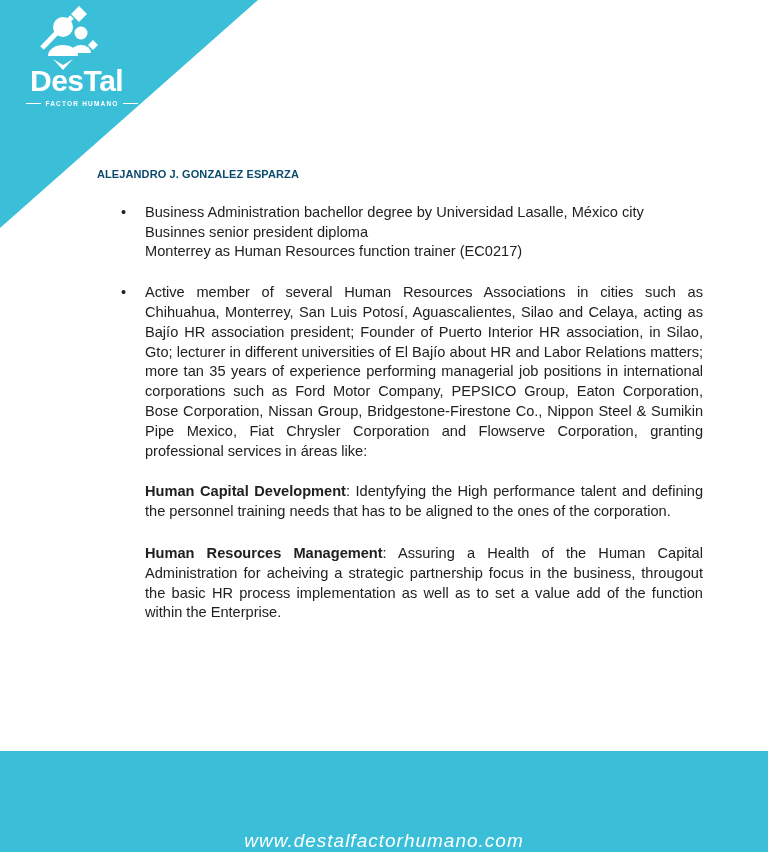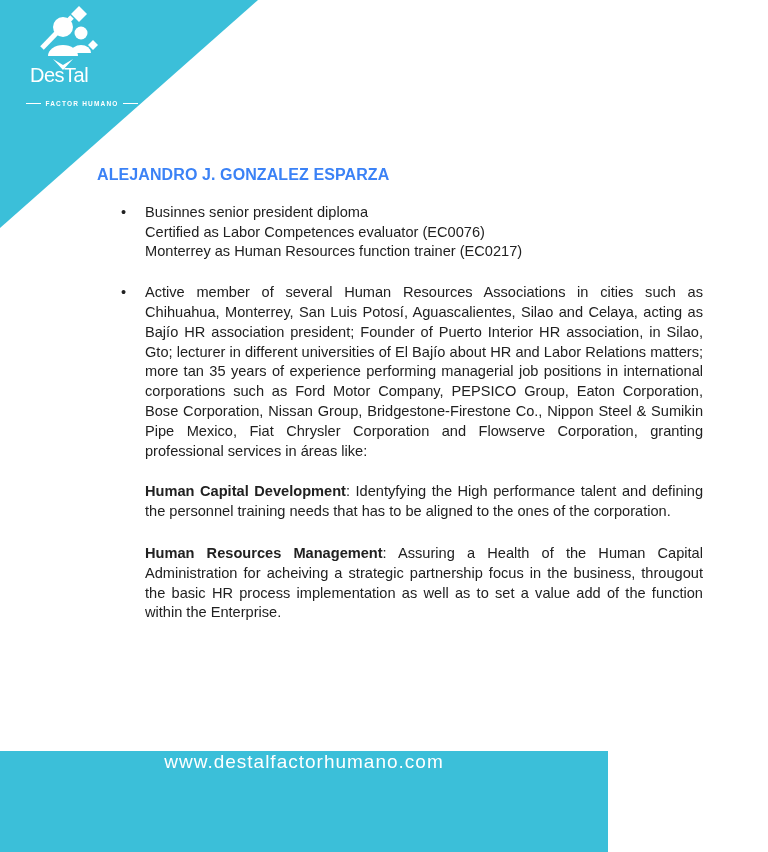--- a/index.html
+++ b/index.html
@@ -24,61 +24,61 @@
     pointer-events:none;
   }
   .corner svg{display:block;}
   .logo{
     position:absolute;left:0;top:0;width:170px;height:120px;
     color:#fff;
   }
   .logo-icon{position:absolute;left:36px;top:4px;}
   .brand{
     position:absolute;left:30px;top:64px;
-    font-size:20px;font-weight:normal;letter-spacing:-0.5px;
+    font-size:30px;font-weight:bold;letter-spacing:-0.5px;
     color:#fff;
   }
   .tagline{
     position:absolute;left:26px;top:100px;width:112px;
     display:flex;align-items:center;gap:4px;
     color:#fff;
   }
   .tagline .rule{flex:1;height:1.5px;background:#fff;min-width:12px;}
   .tagline .tag-text{
     font-size:6.5px;font-weight:bold;letter-spacing:1.2px;white-space:nowrap;
   }
 
   
   .doc{
     position:absolute;left:97px;top:165px;width:606px;
     color:var(--ink);
     font-size:14.6px;line-height:19.8px;
   }
   .doc-heading{
-    font-size:16px;font-weight:bold;letter-spacing:0.1px;
-    color:#3b82f6;
+    font-size:11px;font-weight:bold;letter-spacing:0.1px;
+    color:#0c4a6e;
   }
   .bullet-row{display:flex;margin-top:18px;}
   .bullet-row.second{margin-top:21px;}
   .bullet-cell{
     width:48px;flex:0 0 48px;padding-left:24px;
     font-size:14.6px;line-height:19.8px;
   }
   .bullet-content{flex:1;min-width:0;}
   .cred-line{white-space:nowrap;}
   .para{text-align:justify;text-align-last:left;}
   .section{margin-left:48px;margin-top:22px;}
   .section.tight{margin-top:21px;}
   .bold{font-weight:bold;}
 
   
   .footer{
-    position:absolute;left:0;bottom:0;width:608px;height:101px;
+    position:absolute;left:0;bottom:0;width:768px;height:101px;
     background:var(--brand);
-    display:flex;align-items:flex-start;justify-content:center;
+    display:flex;align-items:flex-end;justify-content:center;font-style:italic;
   }
   .footer-url{
     color:#fff;font-size:19px;letter-spacing:1px;
   }
 </style>
 </head>
 <body>
 
 <div class="page">
 
@@ -111,22 +111,22 @@
     </span>
   </div>
 
   <div class="doc">
 
     <div class="doc-heading">ALEJANDRO J. GONZALEZ ESPARZA</div>
 
     <div class="bullet-row">
       <span class="bullet-cell">•</span>
       <div class="bullet-content">
+        <div class="cred-line">Business Administration bachellor degree by Universidad Lasalle, México city</div>
         <div class="cred-line">Businnes senior president diploma</div>
-        <div class="cred-line">Certified as Labor Competences evaluator (EC0076)</div>
         <div class="cred-line">Monterrey as Human Resources function trainer (EC0217)</div>
       </div>
     </div>
 
     <div class="bullet-row second">
       <span class="bullet-cell">•</span>
       <div class="bullet-content para">Active member of several Human Resources Associations in cities such as Chihuahua, Monterrey, San Luis Potosí, Aguascalientes, Silao and Celaya, acting as Bajío HR association president; Founder of Puerto Interior HR association, in Silao, Gto; lecturer in different universities of El Bajío about HR and Labor Relations matters; more tan 35 years of experience performing managerial job positions in international corporations such as Ford Motor Company, PEPSICO Group, Eaton Corporation, Bose Corporation, Nissan Group, Bridgestone-Firestone Co., Nippon Steel &amp; Sumikin Pipe Mexico, Fiat Chrysler Corporation and Flowserve Corporation, granting professional services in áreas like:</div>
     </div>
 
     <p class="para section tight"><span class="bold">Human Capital Development</span><span>: Identyfying the High performance talent and defining the personnel training needs that has to be aligned to the ones of the corporation.</span></p>

